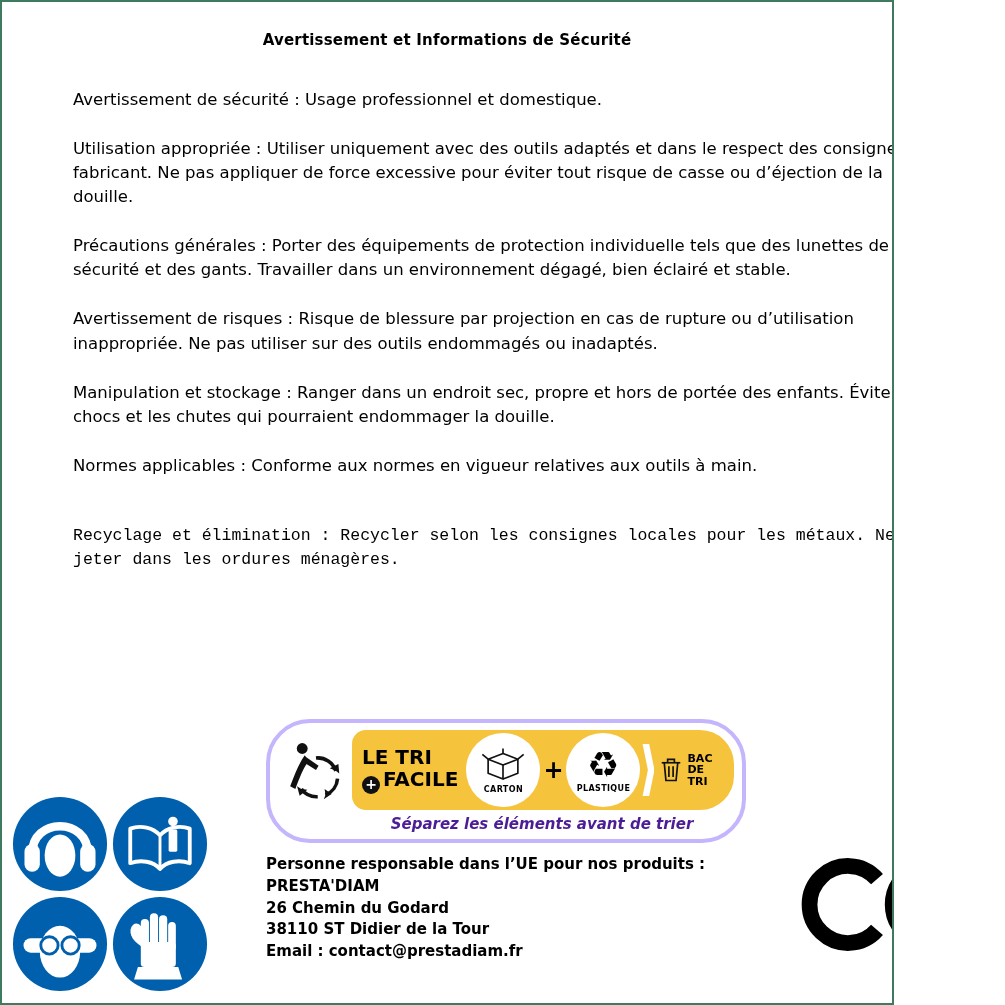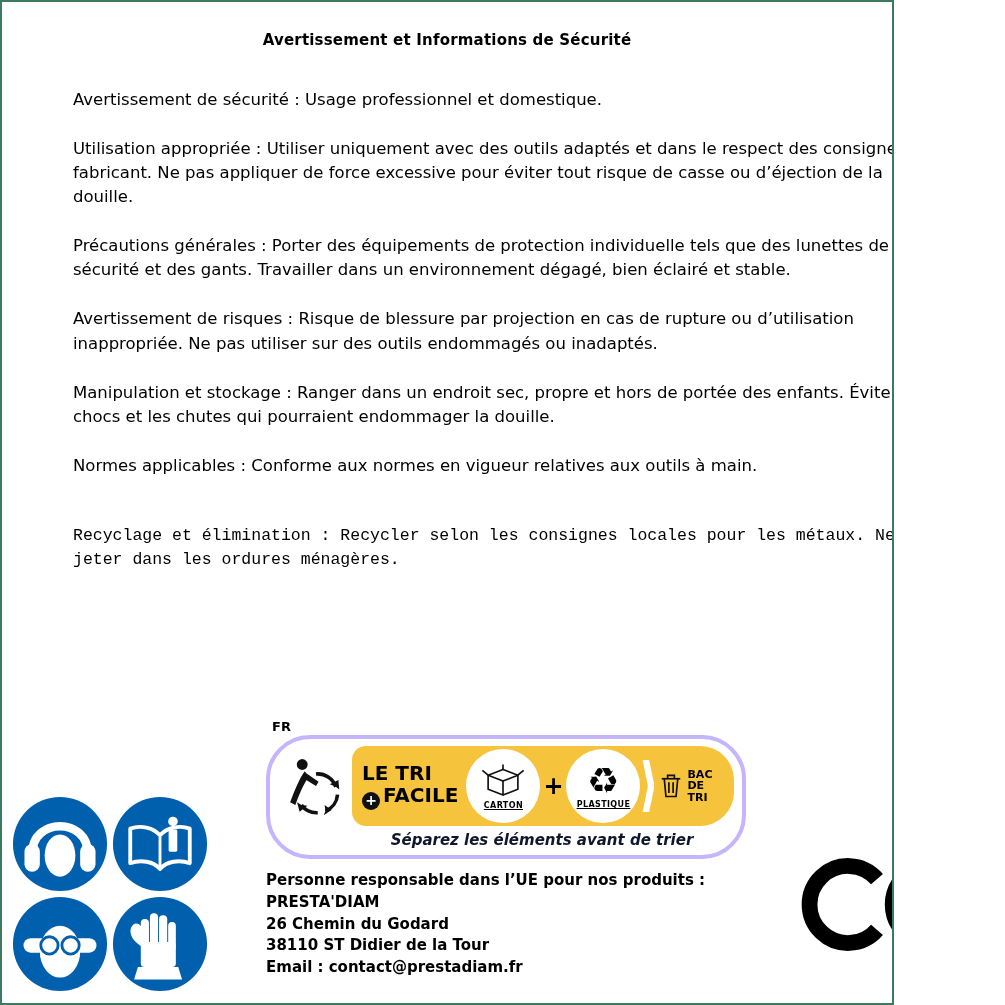--- a/index.html
+++ b/index.html
@@ -39,31 +39,31 @@
   .letri { font-size:20px; font-weight:bold; line-height:1.12; margin-right:8px; white-space:nowrap; }
   .plus-disc {
     display:inline-flex; width:18px; height:18px; border-radius:50%;
     background:#111; color:#fff; align-items:center; justify-content:center;
     font-size:14px; font-weight:bold; margin-right:3px; vertical-align:-3px;
   }
   .mat-circle {
     width:74px; height:74px; background:#fff; border-radius:50%;
     display:flex; flex-direction:column; align-items:center; justify-content:center; flex:0 0 auto;
   }
-  .mat-label { font-size:8px; font-weight:bold; letter-spacing:.4px; margin-top:1px;text-decoration:underline; }
+  .mat-label { font-size:8px; font-weight:bold; letter-spacing:.4px; margin-top:1px; }
   .join-plus { font-size:24px; font-weight:bold; padding:0 3px; }
   .recycle-glyph { font-size:36px; line-height:1; }
   .chev {
     width:12px; height:66%; align-self:center; background:#fff; margin:0 2px;
     clip-path:polygon(0 0,55% 0,100% 50%,55% 100%,0 100%,45% 50%);
   }
   .bac-tag { display:flex; align-items:center; gap:5px; padding:0 8px 0 4px; }
   .bac-text { font-size:11px; font-weight:bold; line-height:1.05; }
   .sep-row {
-    font-style:italic; font-weight:bold; font-size:15px; color:#0f172a;
+    font-style:italic; font-weight:bold; font-size:15px; color:#4c1d95;
     text-align:center; padding-left:70px; margin-top:5px;
   }
   .address { margin-top:11px; text-align:left; font-size:15px; font-weight:bold; line-height:1.45; }
   .ce-mark { position:absolute; left:798px; top:850px; width:175px; height:105px; }
 </style>
 </head>
 <body>
 
 <div class="page">
 
@@ -109,21 +109,20 @@
         <rect x="49" y="20" width="8.5" height="37" rx="4.2"></rect>
         <rect x="58.5" y="27" width="8" height="30" rx="4"></rect>
         <rect x="30" y="48" width="36.5" height="26" rx="4"></rect>
         <path d="M30,52 C20,46 16,36 22,30 C26,26.5 31,30 33,37 L35,49 Z"></path>
         <path d="M27,74 L69,74 L73,87 L23,87 Z"></path>
       </g>
     </svg>
   </div>
 
   <div class="info-tri">
-    <div class="fr-label">FR</div>
     <div class="capsule">
       <div class="band-row">
         <div class="triman-zone">
           <svg viewBox="0 0 72 72" width="62" height="62">
             <g fill="#111">
               <circle cx="20" cy="11" r="6.3"></circle>
               <path d="M23,19 C17,27 12,39 6,55 L12,58 C17,44 22,33 27,26 Z"></path>
               <path d="M23,20 L39,31 L36,36 L20,26 Z"></path>
             </g>
             <g fill="none" stroke="#111" stroke-width="4.2">

